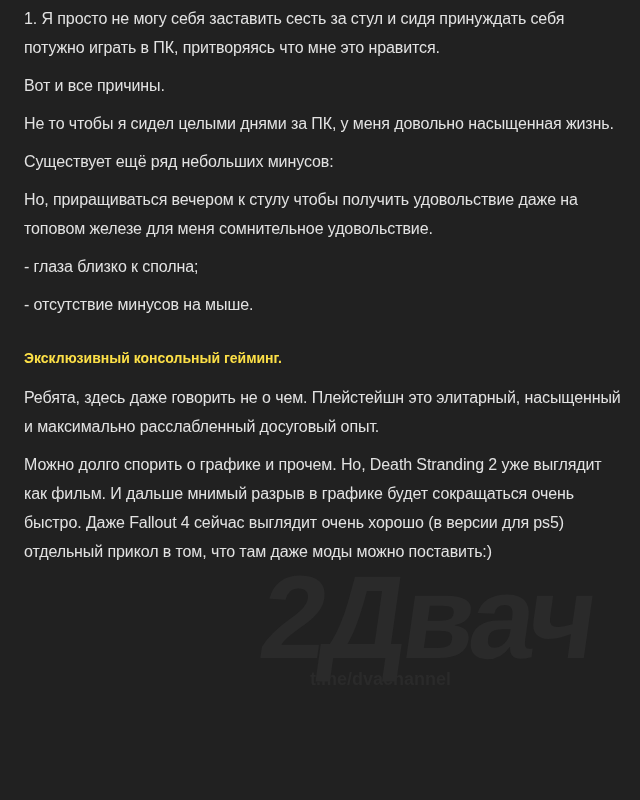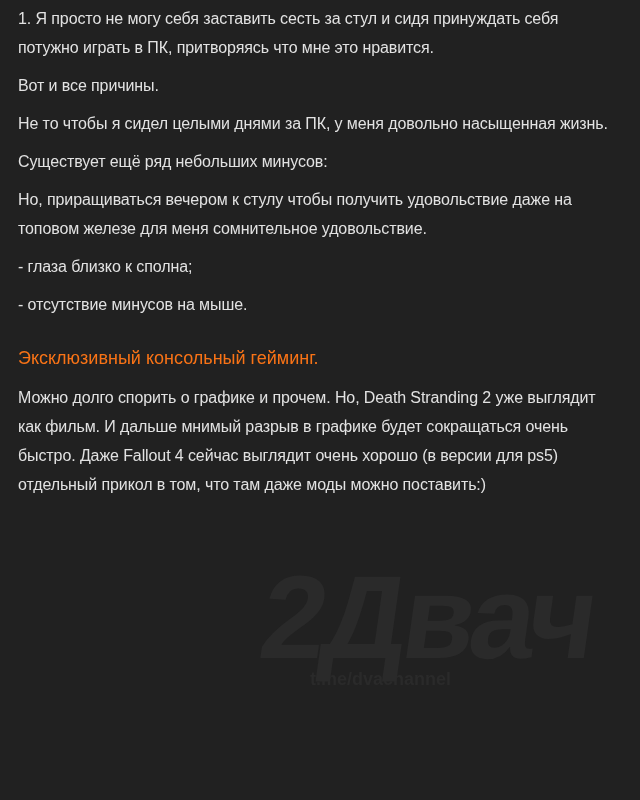--- a/index.html
+++ b/index.html
@@ -10,37 +10,37 @@
       background: #212121;
       overflow: hidden;
     }
     body {
       position: relative;
       font-family: "Liberation Sans", "DejaVu Sans", sans-serif;
       color: #e2e2e2;
     }
     .article {
       position: absolute;
-      left: 18px;
+      left: 24px;
       top: 4px;
       width: 604px;
       z-index: 2;
     }
     .para {
       font-size: 16px;
       line-height: 29px;
       margin: 0 0 9px 0;
       letter-spacing: -0.1px;
     }
     .heading {
-      font-size: 18px;
-      font-weight: normal;
+      font-size: 14px;
+      font-weight: bold;
       line-height: 30px;
       margin: 24px 0 10px 0;
-      color: #f97316;
+      color: #fde047;
     }
     .watermark {
       position: absolute;
       left: 262px;
       top: 562px;
       z-index: 1;
       color: #2a2a2a;
       pointer-events: none;
     }
     .watermark .wm-logo {
@@ -74,14 +74,15 @@
   <p class="para">1. Я просто не могу себя заставить сесть за стул и сидя принуждать себя потужно играть в ПК, притворяясь что мне это нравится.</p>
   <p class="para">Вот и все причины.</p>
   <p class="para">Не то чтобы я сидел целыми днями за ПК, у меня довольно насыщенная жизнь.</p>
   <p class="para">Существует ещё ряд небольших минусов:</p>
   <p class="para">Но, приращиваться вечером к стулу чтобы получить удовольствие даже на топовом железе для меня сомнительное удовольствие.</p>
   <p class="para">- глаза близко к сполна;</p>
   <p class="para">- отсутствие минусов на мыше.</p>
 
   <h2 class="heading">Эксклюзивный консольный гейминг.</h2>
 
+  <p class="para">Ребята, здесь даже говорить не о чем. Плейстейшн это элитарный, насыщенный и максимально расслабленный досуговый опыт.</p>
   <p class="para">Можно долго спорить о графике и прочем. Но, Death Stranding 2 уже выглядит как фильм. И дальше мнимый разрыв в графике будет сокращаться очень быстро. Даже Fallout 4 сейчас выглядит очень хорошо (в версии для ps5) отдельный прикол в том, что там даже моды можно поставить:)</p>
 </div>
 
 </body></html>

